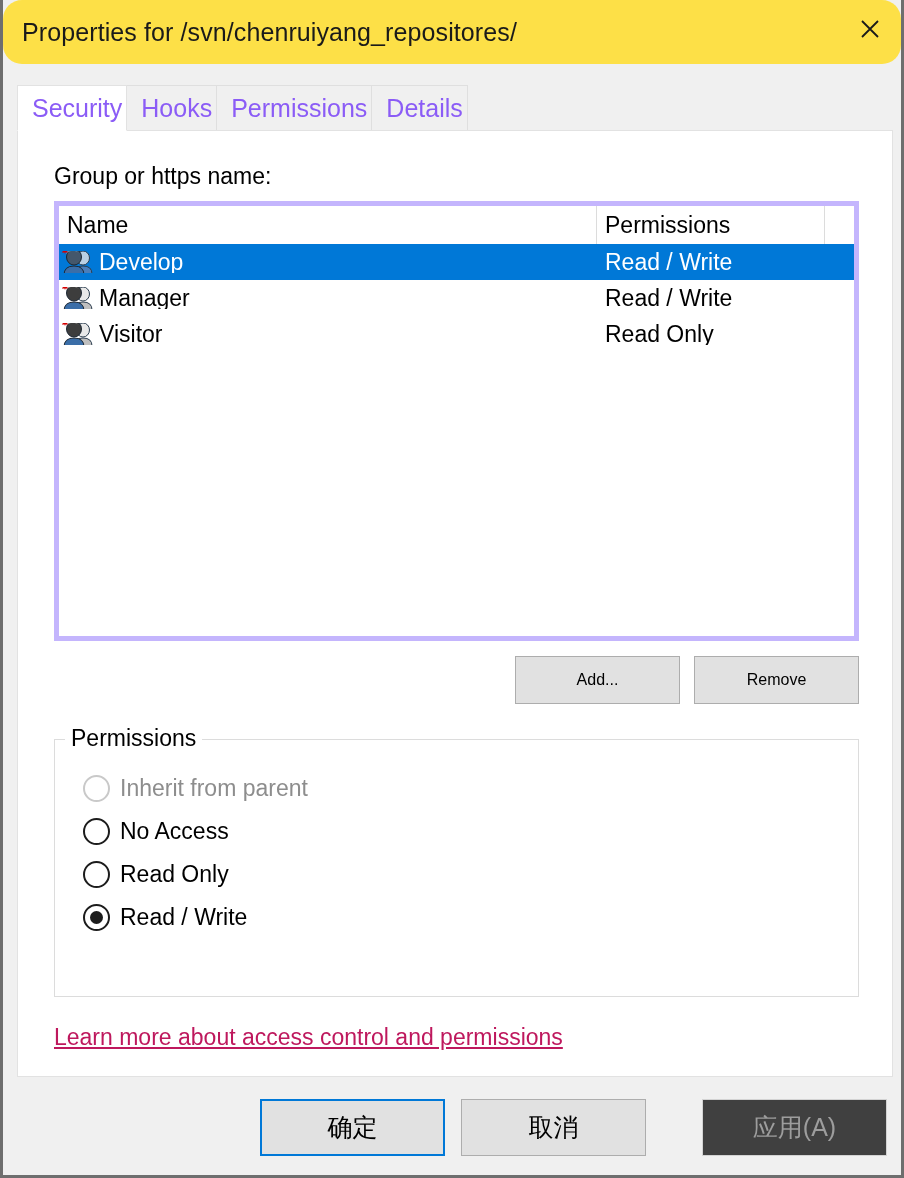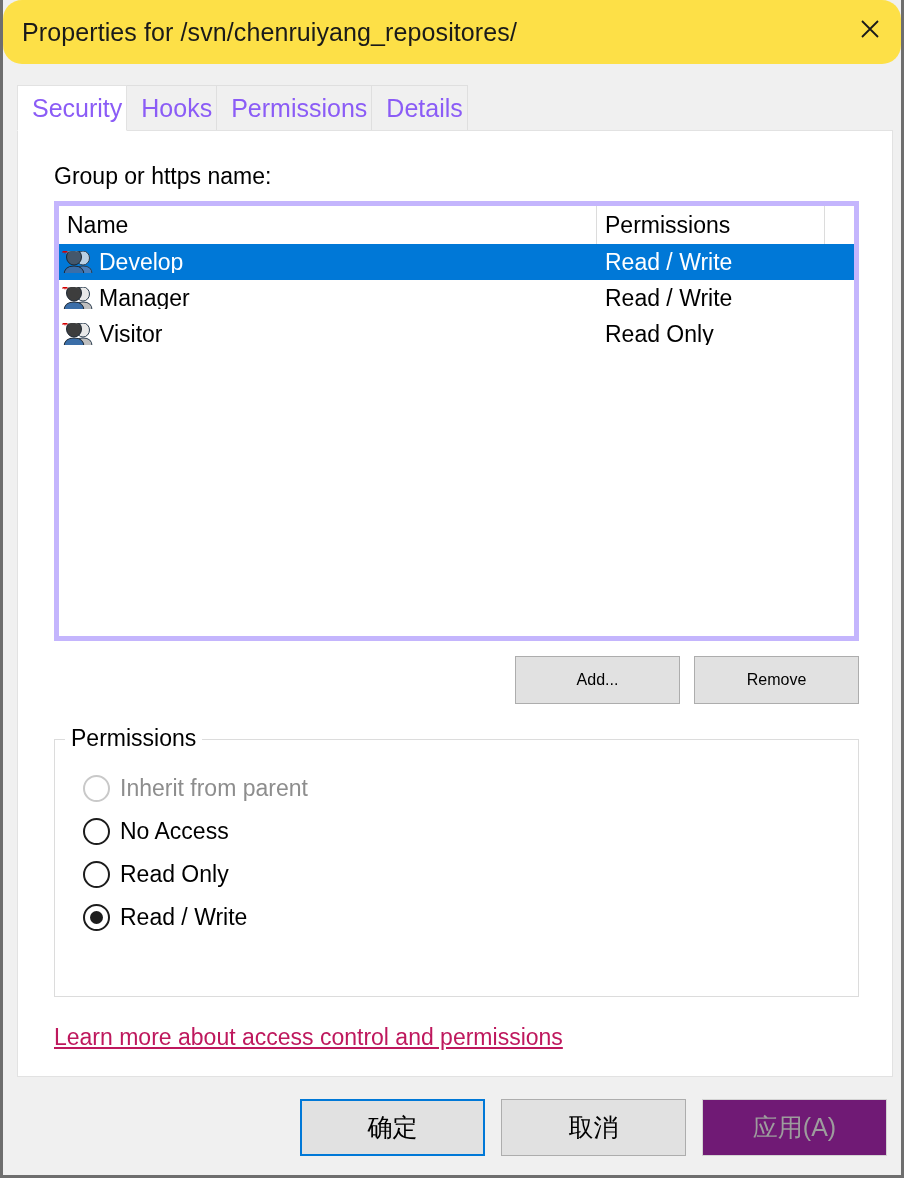--- a/index.html
+++ b/index.html
@@ -260,23 +260,24 @@
     font-size: 25px;
     color: #000;
     display: flex; align-items: center; justify-content: center;
     cursor: default;
     font-family: "Liberation Sans", sans-serif;
   }
   .fbtn.default {
     border: 2px solid #0078d7;
   }
   .fbtn.disabled {
-    background: #701a75;
+    background: #404040;
     border: 1px solid #d3d3d3;
     color: #9d9d9d;
+    margin-left: 40px;
   }
 
   .watermark {
     position: absolute;
     right: 6px; bottom: 6px;
     font-size: 17px;
     color: #d4d4d4;
     white-space: nowrap;
     pointer-events: none;
   }

